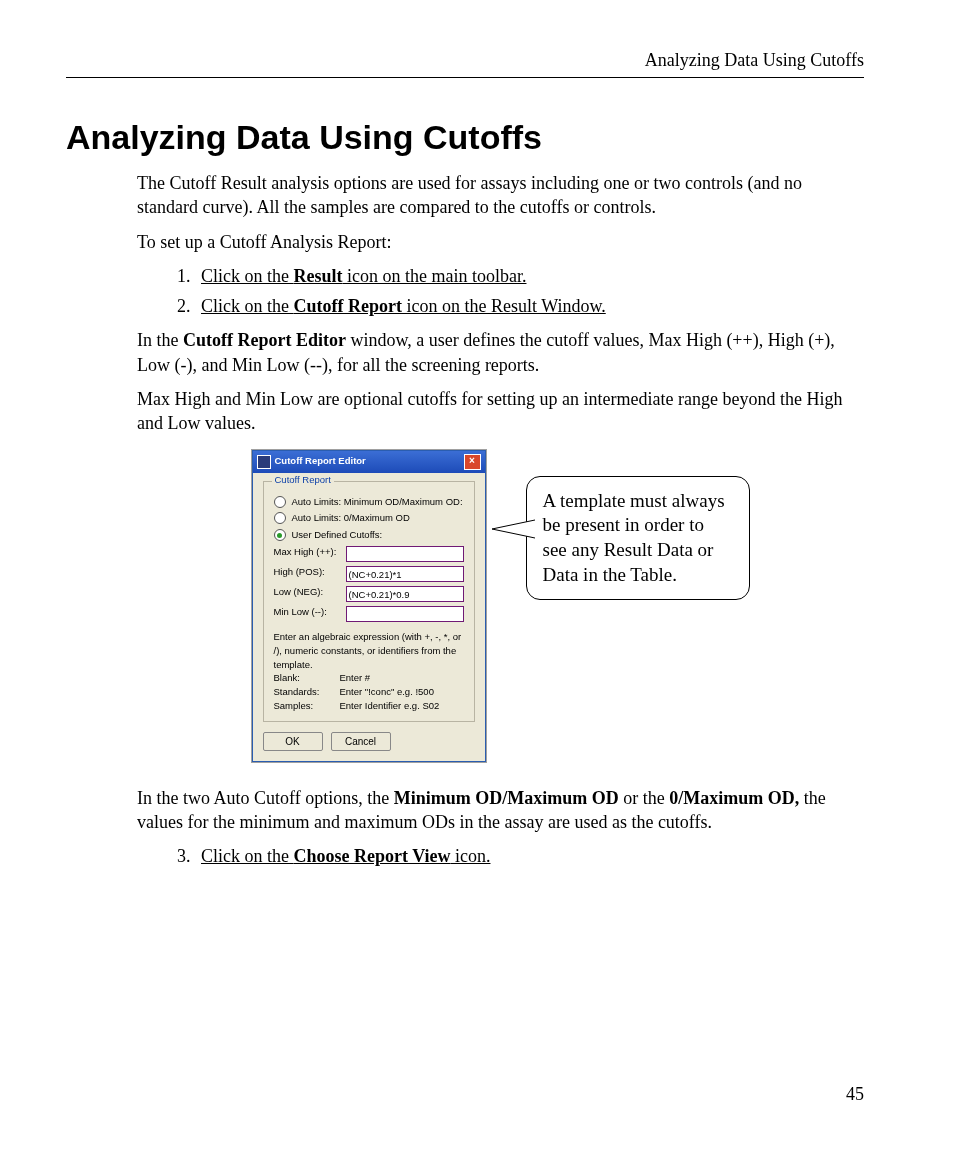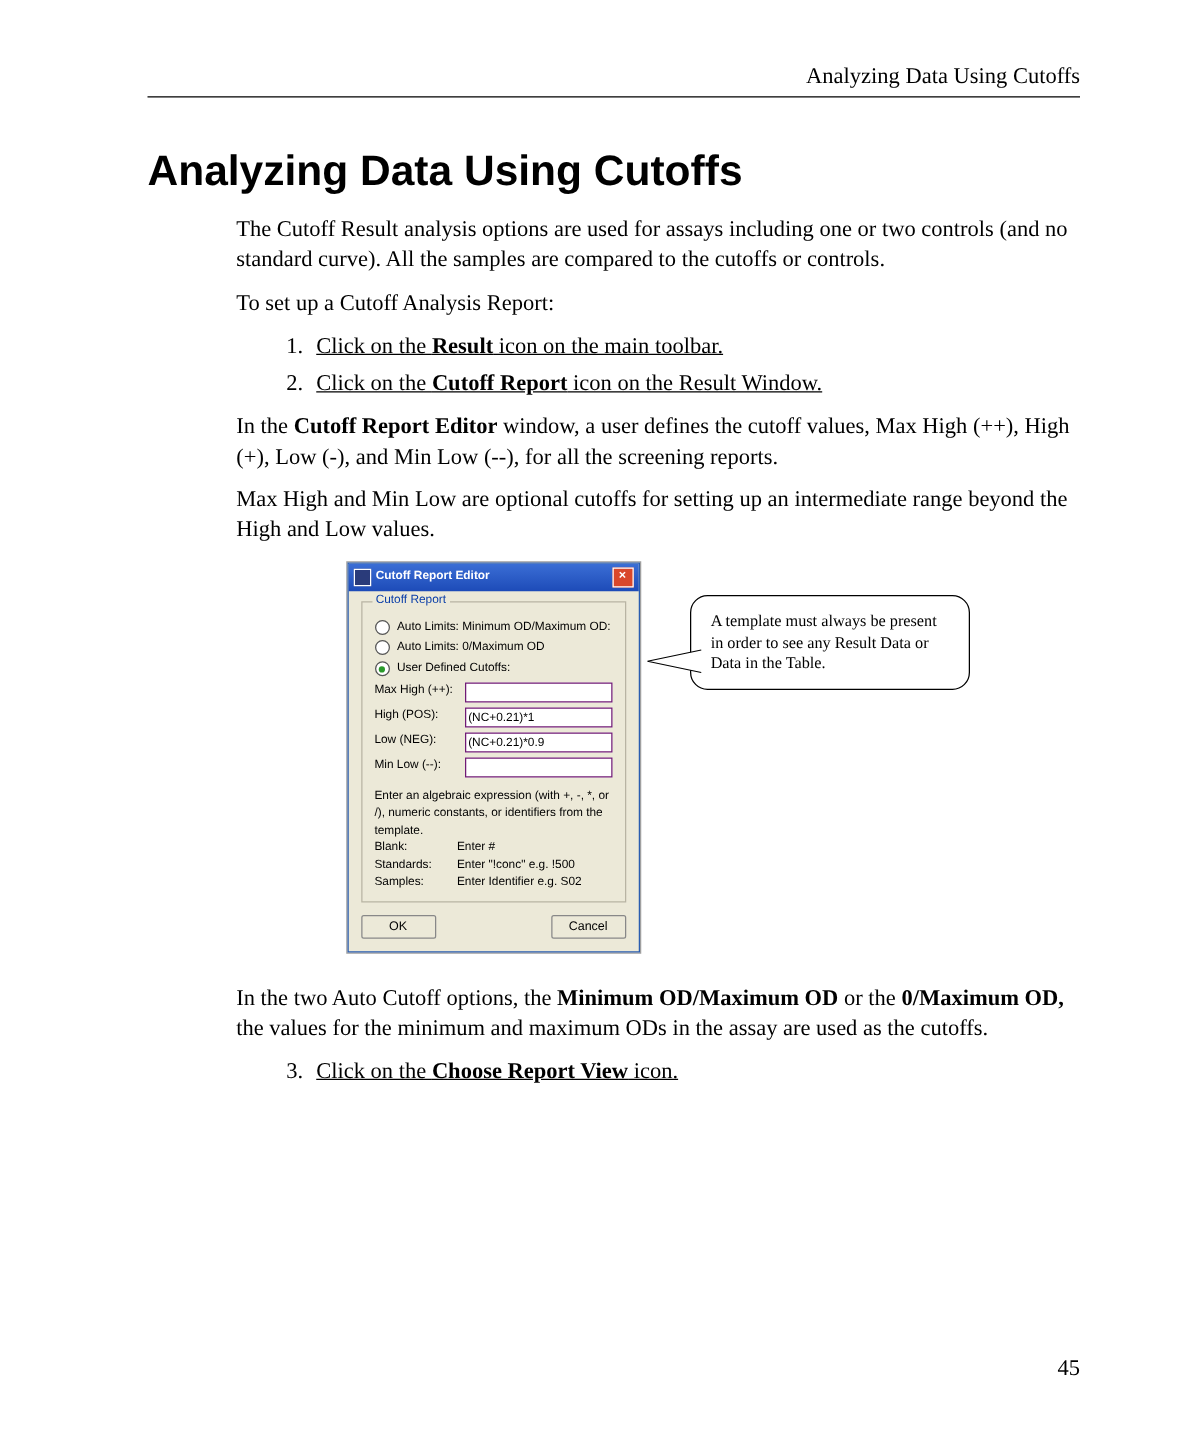--- a/index.html
+++ b/index.html
@@ -1,16 +1,16 @@
 <!DOCTYPE html>
 <html><head>
 <meta charset="utf-8">
 <style>
   html,body{margin:0;padding:0;background:#fff;font-family:"Times New Roman",Times,serif;color:#000;}
-  .page{width:954px;height:1159px;position:relative;box-sizing:border-box;padding:50px 90px 0 118px;}
+  .page{width:954px;height:1159px;position:relative;box-sizing:border-box;padding:50px 90px 0 66px;}
   .running-head{font-size:18px;text-align:right;border-bottom:1px solid #000;padding-bottom:6px;margin-bottom:40px;}
   h1{font-family:Arial,Helvetica,sans-serif;font-weight:bold;font-size:34px;margin:0 0 14px 0;}
   .body{font-size:18px;line-height:1.35;margin-left:71px;}
   .body p{margin:10px 0;}
   ol.steps{margin:6px 0 6px 30px;padding-left:28px;text-decoration:underline;}
   ol.steps li{margin:6px 0;padding-left:6px;}
   .figure-row{display:flex;align-items:flex-start;justify-content:center;margin:14px 0 24px 0;gap:0;}
   
   .dlg{width:232px;font-family:Tahoma,Arial,sans-serif;font-size:9.5px;border:1px solid #2a5db0;background:#ece9d8;box-shadow:0 0 0 1px #a0a0a0;}
   .dlg-title{background:linear-gradient(#3b6ed5,#1d4bb8);color:#fff;font-weight:bold;padding:3px 4px;display:flex;align-items:center;justify-content:space-between;}
@@ -21,25 +21,25 @@
   .group{border:1px solid #b8b4a3;padding:10px 10px 8px 10px;position:relative;background:#ece9d8;}
   .group-legend{position:absolute;top:-8px;left:8px;background:#ece9d8;padding:0 3px;color:#0a3ea8;}
   .radio-row,.field-row{display:flex;align-items:flex-start;margin:4px 0;gap:6px;}
   .radio{width:10px;height:10px;border:1px solid #555;border-radius:50%;background:#fff;display:inline-flex;align-items:center;justify-content:center;flex:0 0 10px;}
   .radio.sel::after{content:"";width:5px;height:5px;background:#2a9a2a;border-radius:50%;}
   .field-row label{width:66px;flex:0 0 66px;}
   .field-row input{flex:1;min-width:0;height:14px;border:1px solid #701a75;font-size:9.5px;padding:0 2px;background:#fff;}
   .hint{margin-top:8px;line-height:1.45;}
   .hint-row{display:flex;}
   .hint-row span:first-child{width:66px;flex:0 0 66px;}
-  .dlg-btns{display:flex;justify-content:space-between;gap:8px;margin-top:10px;}
+  .dlg-btns{display:flex;justify-content:flex-start;gap:8px;margin-top:10px;}
   .dlg-btns button{width:60px;height:19px;font-size:10px;background:#ece9d8;border:1px solid #888;border-radius:2px;}
   
   .callout-wrap{position:relative;}
-  .callout{border:1px solid #000;border-radius:14px;padding:12px 16px;width:190px;font-size:13px;line-height:1.3;background:#fff;margin-left:40px;margin-top:26px;}
+  .callout{border:1px solid #000;border-radius:14px;padding:12px 16px;width:190px;font-size:19px;line-height:1.3;background:#fff;margin-left:40px;margin-top:26px;}
   .callout-tail{position:absolute;left:4px;top:64px;}
   .pagenum{position:absolute;bottom:54px;right:90px;font-size:18px;}
 </style>
 </head>
 <body>
 
 <div class="page">
   <div class="running-head">Analyzing Data Using Cutoffs</div>
 
   <h1>Analyzing Data Using Cutoffs</h1>

